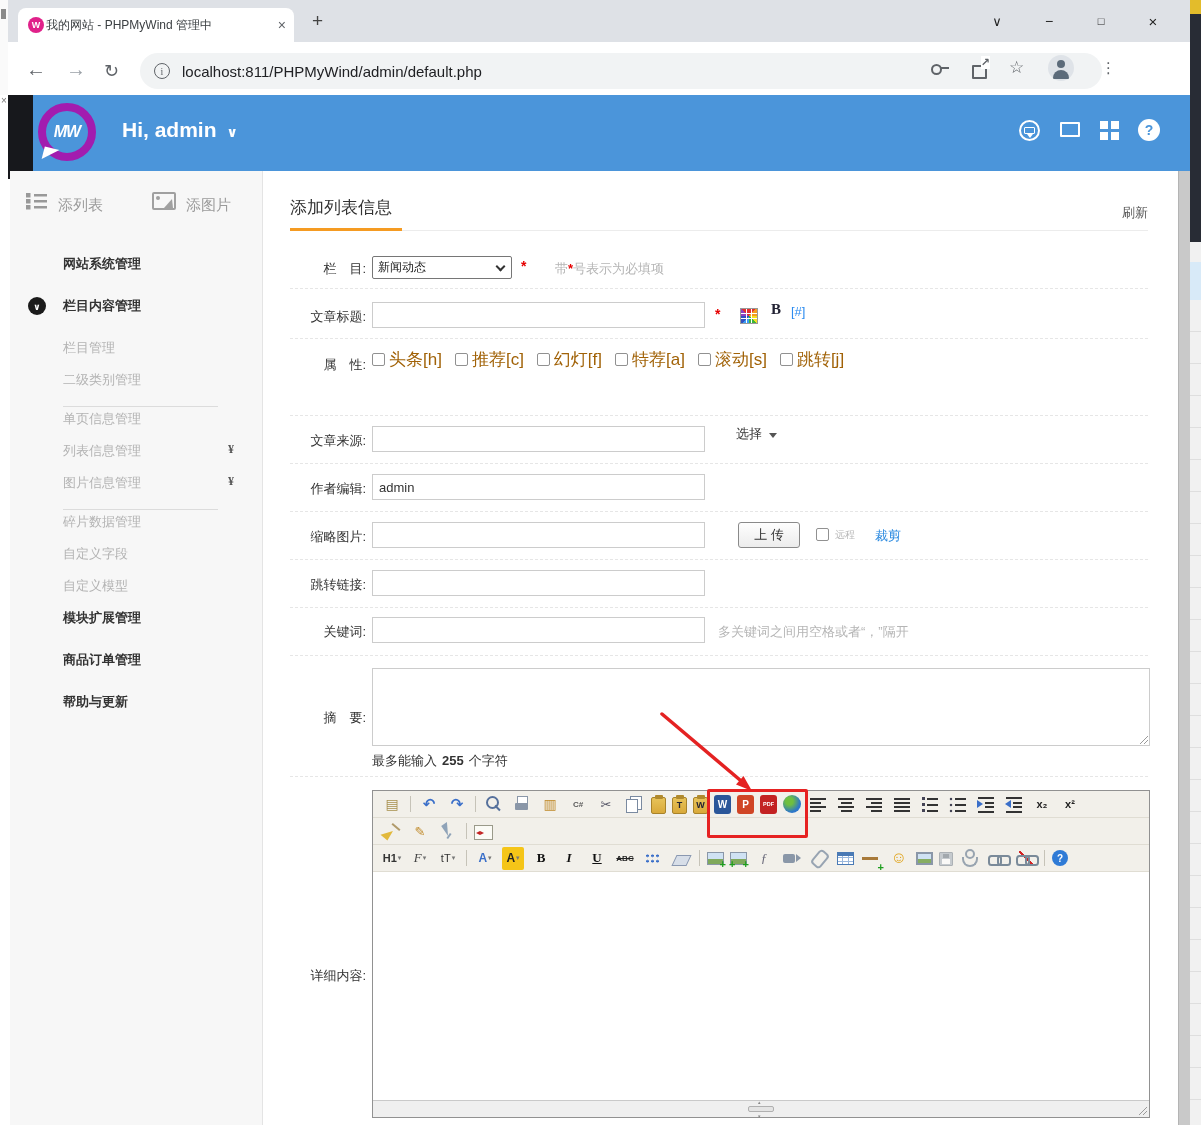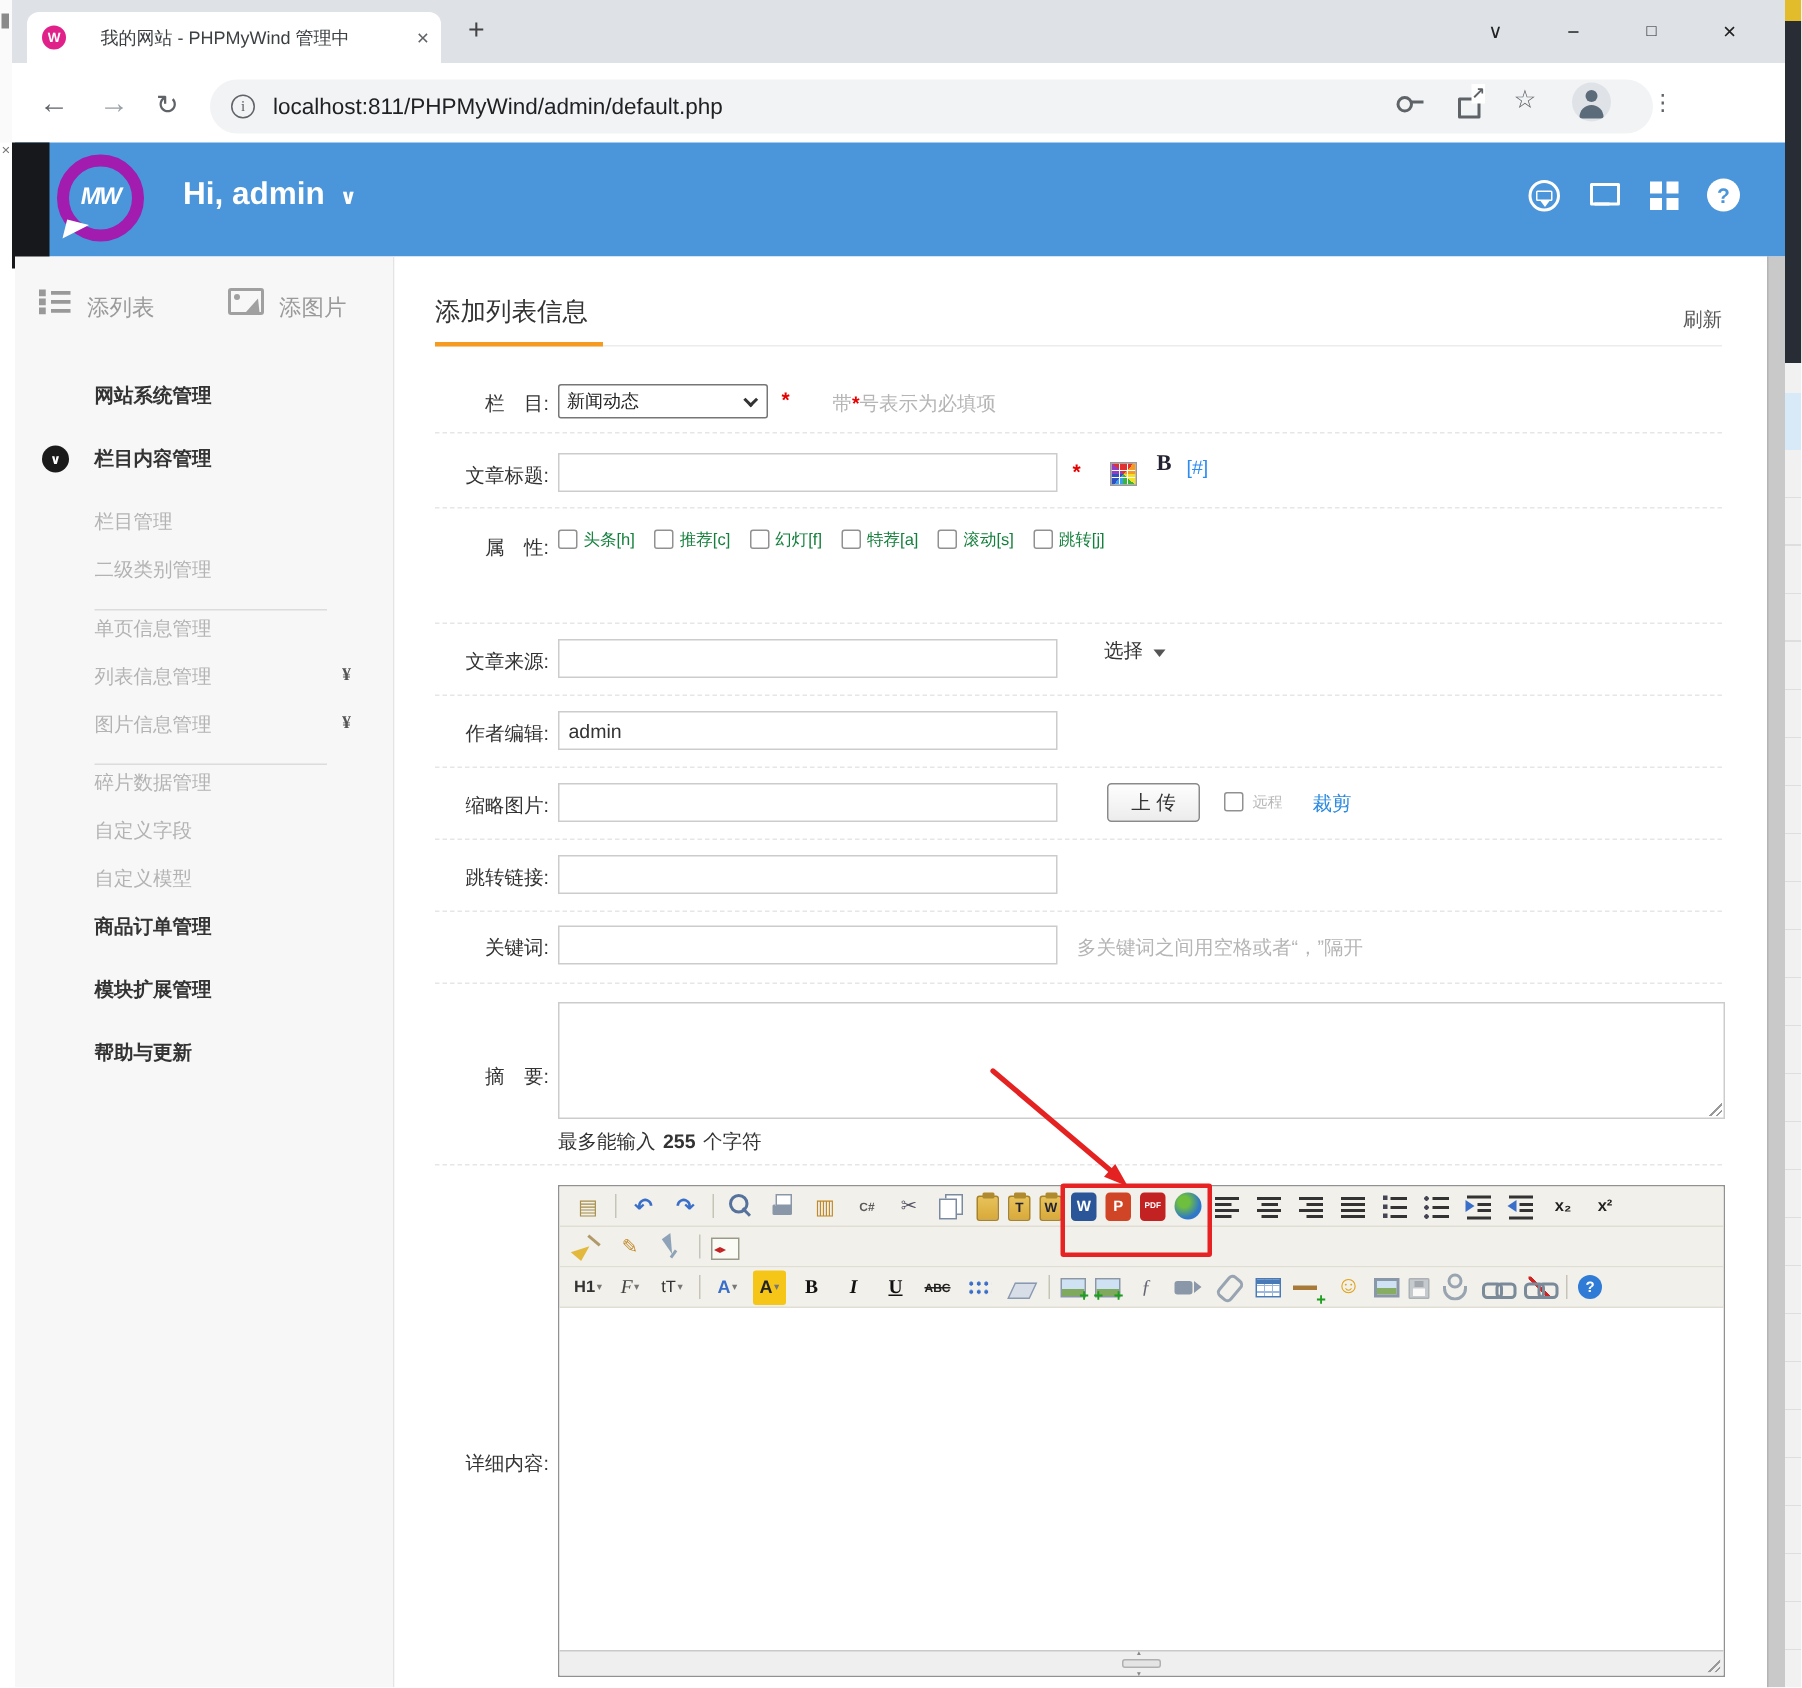--- a/index.html
+++ b/index.html
@@ -5,21 +5,21 @@
 * { margin:0; padding:0; box-sizing:border-box; }
 #page { position:relative; width:1201px; height:1125px; overflow:hidden; background:#fff;
   font-family:"Liberation Sans","DejaVu Sans",sans-serif; }
 
 
 .titlebar { position:absolute; left:0; top:0; width:1190px; height:42px; background:#dee1e6; }
 .tab { position:absolute; left:18px; top:8px; width:276px; height:34px; background:#fff;
   border-radius:8px 8px 0 0; display:flex; align-items:center; padding:0 8px 0 10px; }
 .favicon { width:16px; height:16px; border-radius:50%; background:#e0218a; color:#fff;
   font-size:9px; font-weight:bold; display:flex; align-items:center; justify-content:center; flex:0 0 16px; }
-.tab-title { font-size:12px; color:#3c4043; margin-left:23px; white-space:nowrap; overflow:hidden; flex:1; }
+.tab-title { font-size:12px; color:#3c4043; margin-left:2px; white-space:nowrap; overflow:hidden; flex:1; }
 .tab-close { font-size:14px; color:#5f6368; margin-left:6px; cursor:pointer; }
 .newtab { position:absolute; left:312px; top:10px; font-size:19px; color:#444; cursor:pointer; }
 .winctl { position:absolute; right:11px; top:0; height:42px; display:flex; align-items:center; }
 .winctl span { width:52px; text-align:center; color:#222; cursor:pointer; }
 .wc-chev { font-size:13px; } .wc-min { font-size:14px; } .wc-max { font-size:11px; } .wc-close { font-size:15px; }
 .chrome-bar { position:absolute; left:0; top:42px; width:1190px; height:58px; background:#fff; }
 .nav-ic { position:absolute; top:58px; font-size:20px; color:#5f6368; cursor:pointer; }
 .nav-back { left:26px; } .nav-fwd { left:66px; color:#9aa0a6; } .nav-reload { left:104px; font-size:18px; top:60px; }
 .addr { position:absolute; left:140px; top:53px; width:962px; height:36px; background:#f1f3f4;
   border-radius:18px; display:flex; align-items:center; padding-left:14px; cursor:text; }
@@ -119,21 +119,21 @@
   background:linear-gradient(to right, transparent 0 30%, #fff 30% 36%, transparent 36% 63%, #fff 63% 69%, transparent 69%),
              linear-gradient(to bottom, transparent 0 30%, #fff 30% 38%, transparent 38% 62%, #fff 62% 70%, transparent 70%),
              conic-gradient(#e03030 0 12%, #f59b22 0 25%, #f5e022 0 37%, #3cb43c 0 50%, #3a9ef5 0 62%, #3050c0 0 75%, #9040c0 0 87%, #e03030 0); }
 .btool { position:absolute; left:508px; top:130px; font-family:"Liberation Serif","DejaVu Serif",serif;
   font-size:15px; font-weight:bold; color:#223; cursor:pointer; }
 .hashtool { position:absolute; left:528px; top:133px; font-size:13px; color:#2d8cf0; cursor:pointer; }
 .attr-opts { position:absolute; left:109px; top:178px; display:flex; align-items:center; height:20px; }
 .attr-opt { display:flex; align-items:center; margin-right:13px; cursor:pointer; }
 .cb { width:13px; height:13px; border:1px solid #919191; border-radius:2px; background:#fff; display:inline-block; }
 .attr-opt .cb { margin-right:4px; }
-.opttxt { font-size:11px; color:#15803d; }
+.opttxt { font-size:17px; color:#a16207; }
 .sel-link { position:absolute; left:473px; top:254px; font-size:13px; color:#333; cursor:pointer; }
 .mini-caret { display:inline-block; width:0; height:0; border-left:4px solid transparent;
   border-right:4px solid transparent; border-top:5px solid #555; margin-left:7px; }
 .upload-btn { position:absolute; left:475px; top:351px; width:62px; height:26px; border:1px solid #8a8a8a;
   border-radius:3px; background:linear-gradient(#fefefe,#ececec); font-size:13px; color:#333;
   display:flex; align-items:center; justify-content:center; cursor:pointer; }
 .remote-cb { position:absolute; left:553px; top:357px; }
 .remote-lb { position:absolute; left:572px; top:357px; font-size:10px; color:#b8b8b8; }
 .crop-link { position:absolute; left:612px; top:356px; font-size:13px; color:#2b8ae0; cursor:pointer; }
 .ta-wrap { position:absolute; left:109px; top:497px; width:778px; height:78px; }
@@ -329,24 +329,24 @@
         <div class="sb-item">
           <span>碎片数据管理</span>
         </div>
         <div class="sb-item">
           <span>自定义字段</span>
         </div>
         <div class="sb-item">
           <span>自定义模型</span>
         </div>
         <div class="sb-item bold">
+          <span>模块扩展管理</span>
+        </div>
+        <div class="sb-item bold">
           <span>商品订单管理</span>
-        </div>
-        <div class="sb-item bold">
-          <span>模块扩展管理</span>
         </div>
         <div class="sb-item bold">
           <span>帮助与更新</span>
         </div>
       </div>
   </div>
 
   <div class="main">
     <div class="page-title">添加列表信息</div>
     <span class="refresh">刷新</span>

